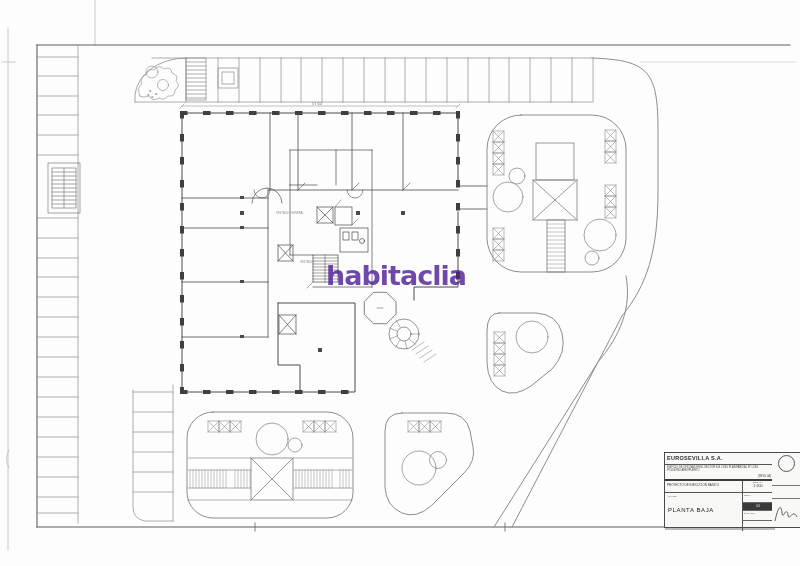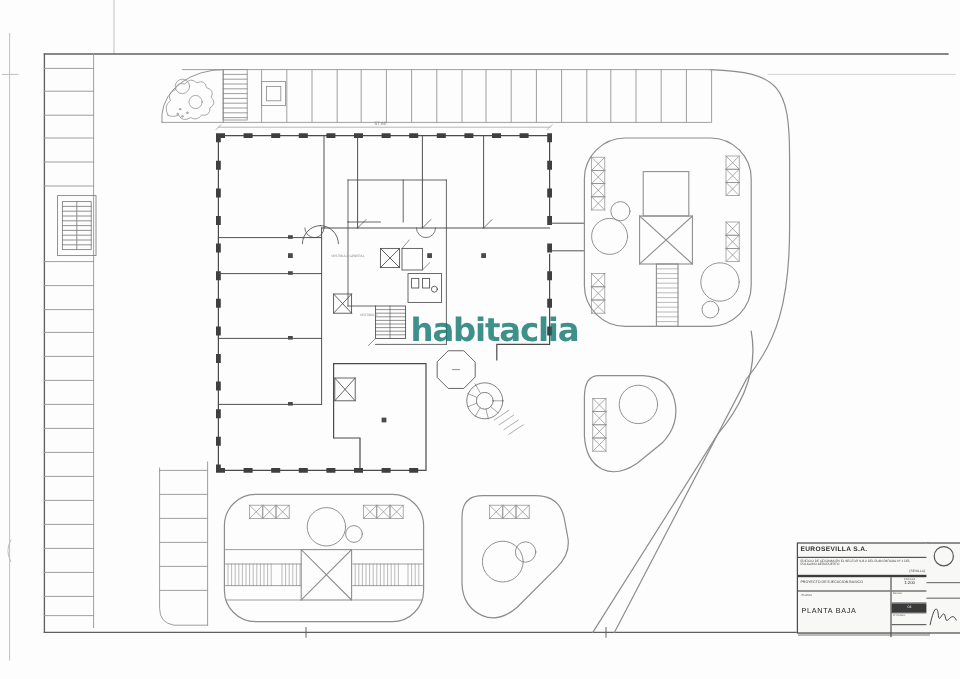--- a/index.html
+++ b/index.html
@@ -1,20 +1,20 @@
 <!DOCTYPE html>
 <html><head>
 <meta charset="utf-8">
 <style>
   html,body{margin:0;padding:0;background:#e8e8e8;}
   #sheet{position:relative;width:800px;height:566px;background:#fdfdfd;overflow:hidden;
          font-family:"Liberation Sans",sans-serif;}
   #plan-svg{position:absolute;left:0;top:0;}
-  .wm{position:absolute;left:326px;top:260px;width:156px;text-align:right;
-      font-size:27px;font-weight:bold;letter-spacing:-1px;color:#0f766e;opacity:.8;
+  .wm{position:absolute;left:326px;top:260px;width:156px;text-align:left;
+      font-size:27px;font-weight:bold;letter-spacing:-1px;color:#4c1d95;opacity:.8;
       font-family:"DejaVu Sans",sans-serif;}
   
   .tb{position:absolute;left:664px;top:452px;width:108px;height:74px;
       border:1px solid #4a4a4a;background:#f8f8f6;color:#2e2e2e;box-shadow:1px 2px 0 rgba(130,130,130,.55);}
   .tb-company{height:9px;border-bottom:1px solid #555;font-size:5.5px;font-weight:bold;
       padding:2px 0 0 2px;letter-spacing:.3px;}
   .tb-desc{height:12px;border-bottom:2px solid #3c3c3c;font-size:2.6px;line-height:3.2px;
       padding:1px 2px;position:relative;color:#444;}
   .tb-loc{position:absolute;right:2px;bottom:1px;font-size:2.8px;}
   .tb-mid{height:11px;border-bottom:1px solid #555;display:flex;}

